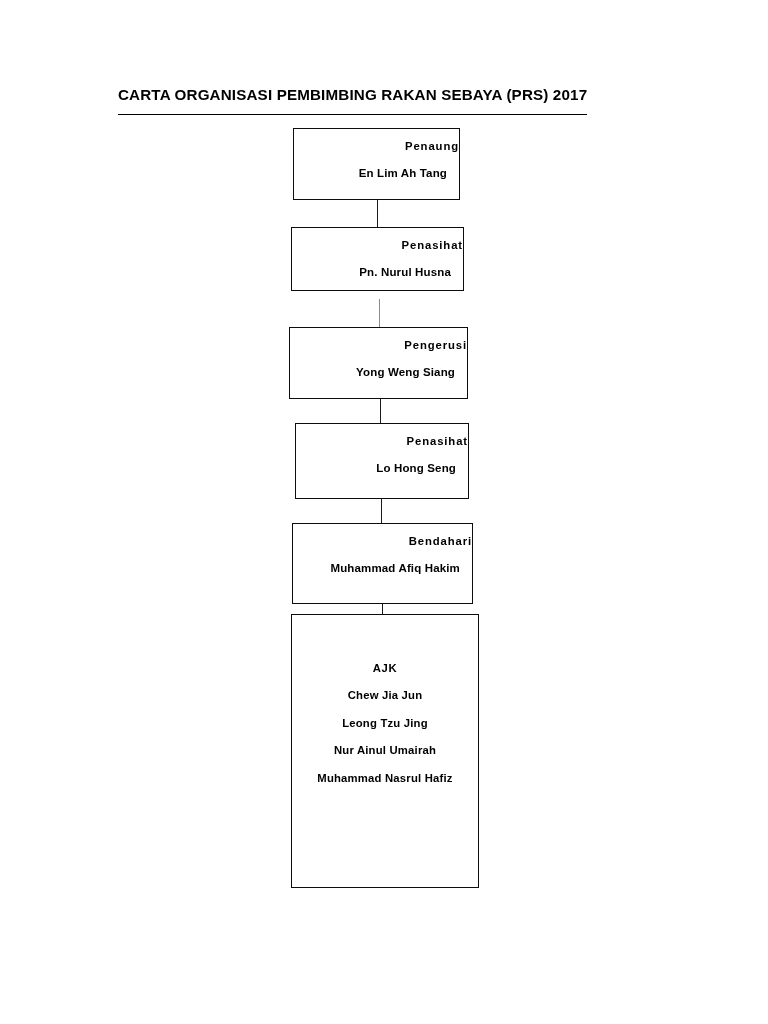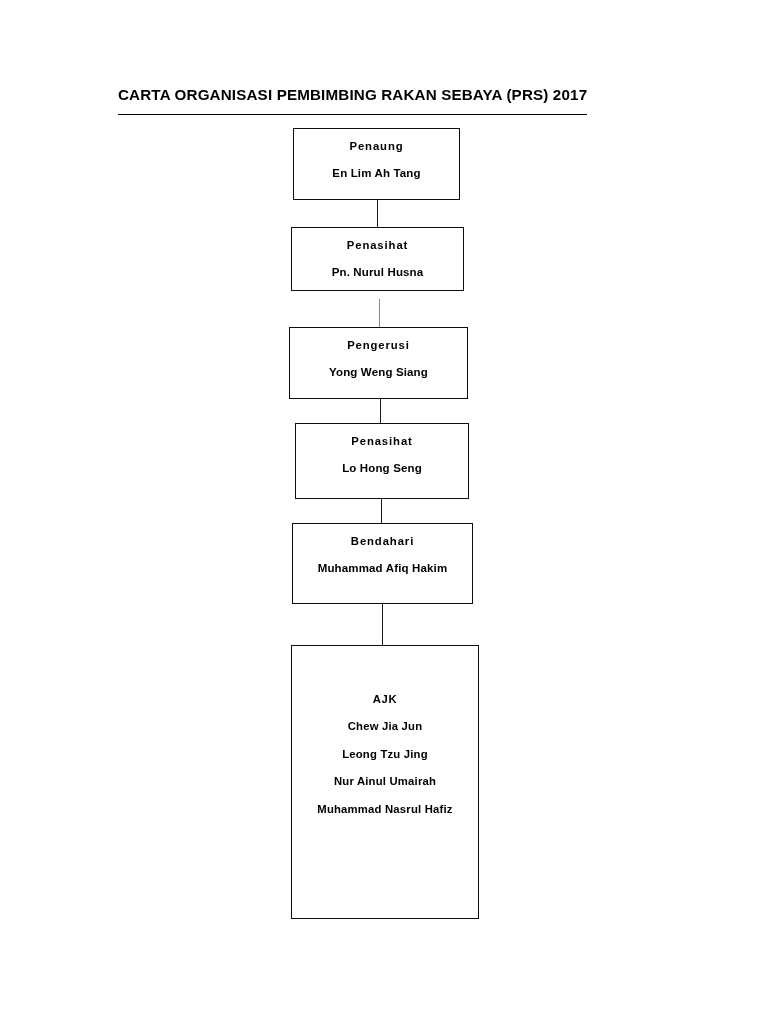--- a/index.html
+++ b/index.html
@@ -46,21 +46,21 @@
     box-sizing: border-box;
     border: 1.6px solid #0d0d0d;
     background: #ffffff;
     z-index: 2;
   }
   .node-inner {
     position: absolute;
     left: 0;
     right: 0;
     top: 10px;
-    text-align: center;
+    text-align: right;
   }
   .node-role {
     font-size: 11.3px;
     font-weight: bold;
     letter-spacing: 0.9px;
     line-height: 15px;
     margin: 0 0 12px 0;
   }
   .node-person {
     font-size: 11.5px;
@@ -145,21 +145,21 @@
     </div>
   </div>
 
   <div class="node-box" id="box-bendahari" style="left:292px; top:523px; width:181px; height:81px;">
     <div class="node-inner">
       <div class="node-role">Bendahari</div>
       <div class="node-person">Muhammad Afiq Hakim</div>
     </div>
   </div>
 
-  <div class="node-box" id="box-ajk" style="left:291px; top:645px; width:188px; height:274px;">
+  <div class="node-box" id="box-ajk" style="left:291px; top:614px; width:188px; height:274px;">
     <div class="ajk-list">
       <div class="ajk-line ajk-head">AJK</div>
       <div class="ajk-line">Chew Jia Jun</div>
       <div class="ajk-line">Leong Tzu Jing</div>
       <div class="ajk-line">Nur Ainul Umairah</div>
       <div class="ajk-line">Muhammad Nasrul Hafiz</div>
     </div>
   </div>
 
 </div>

